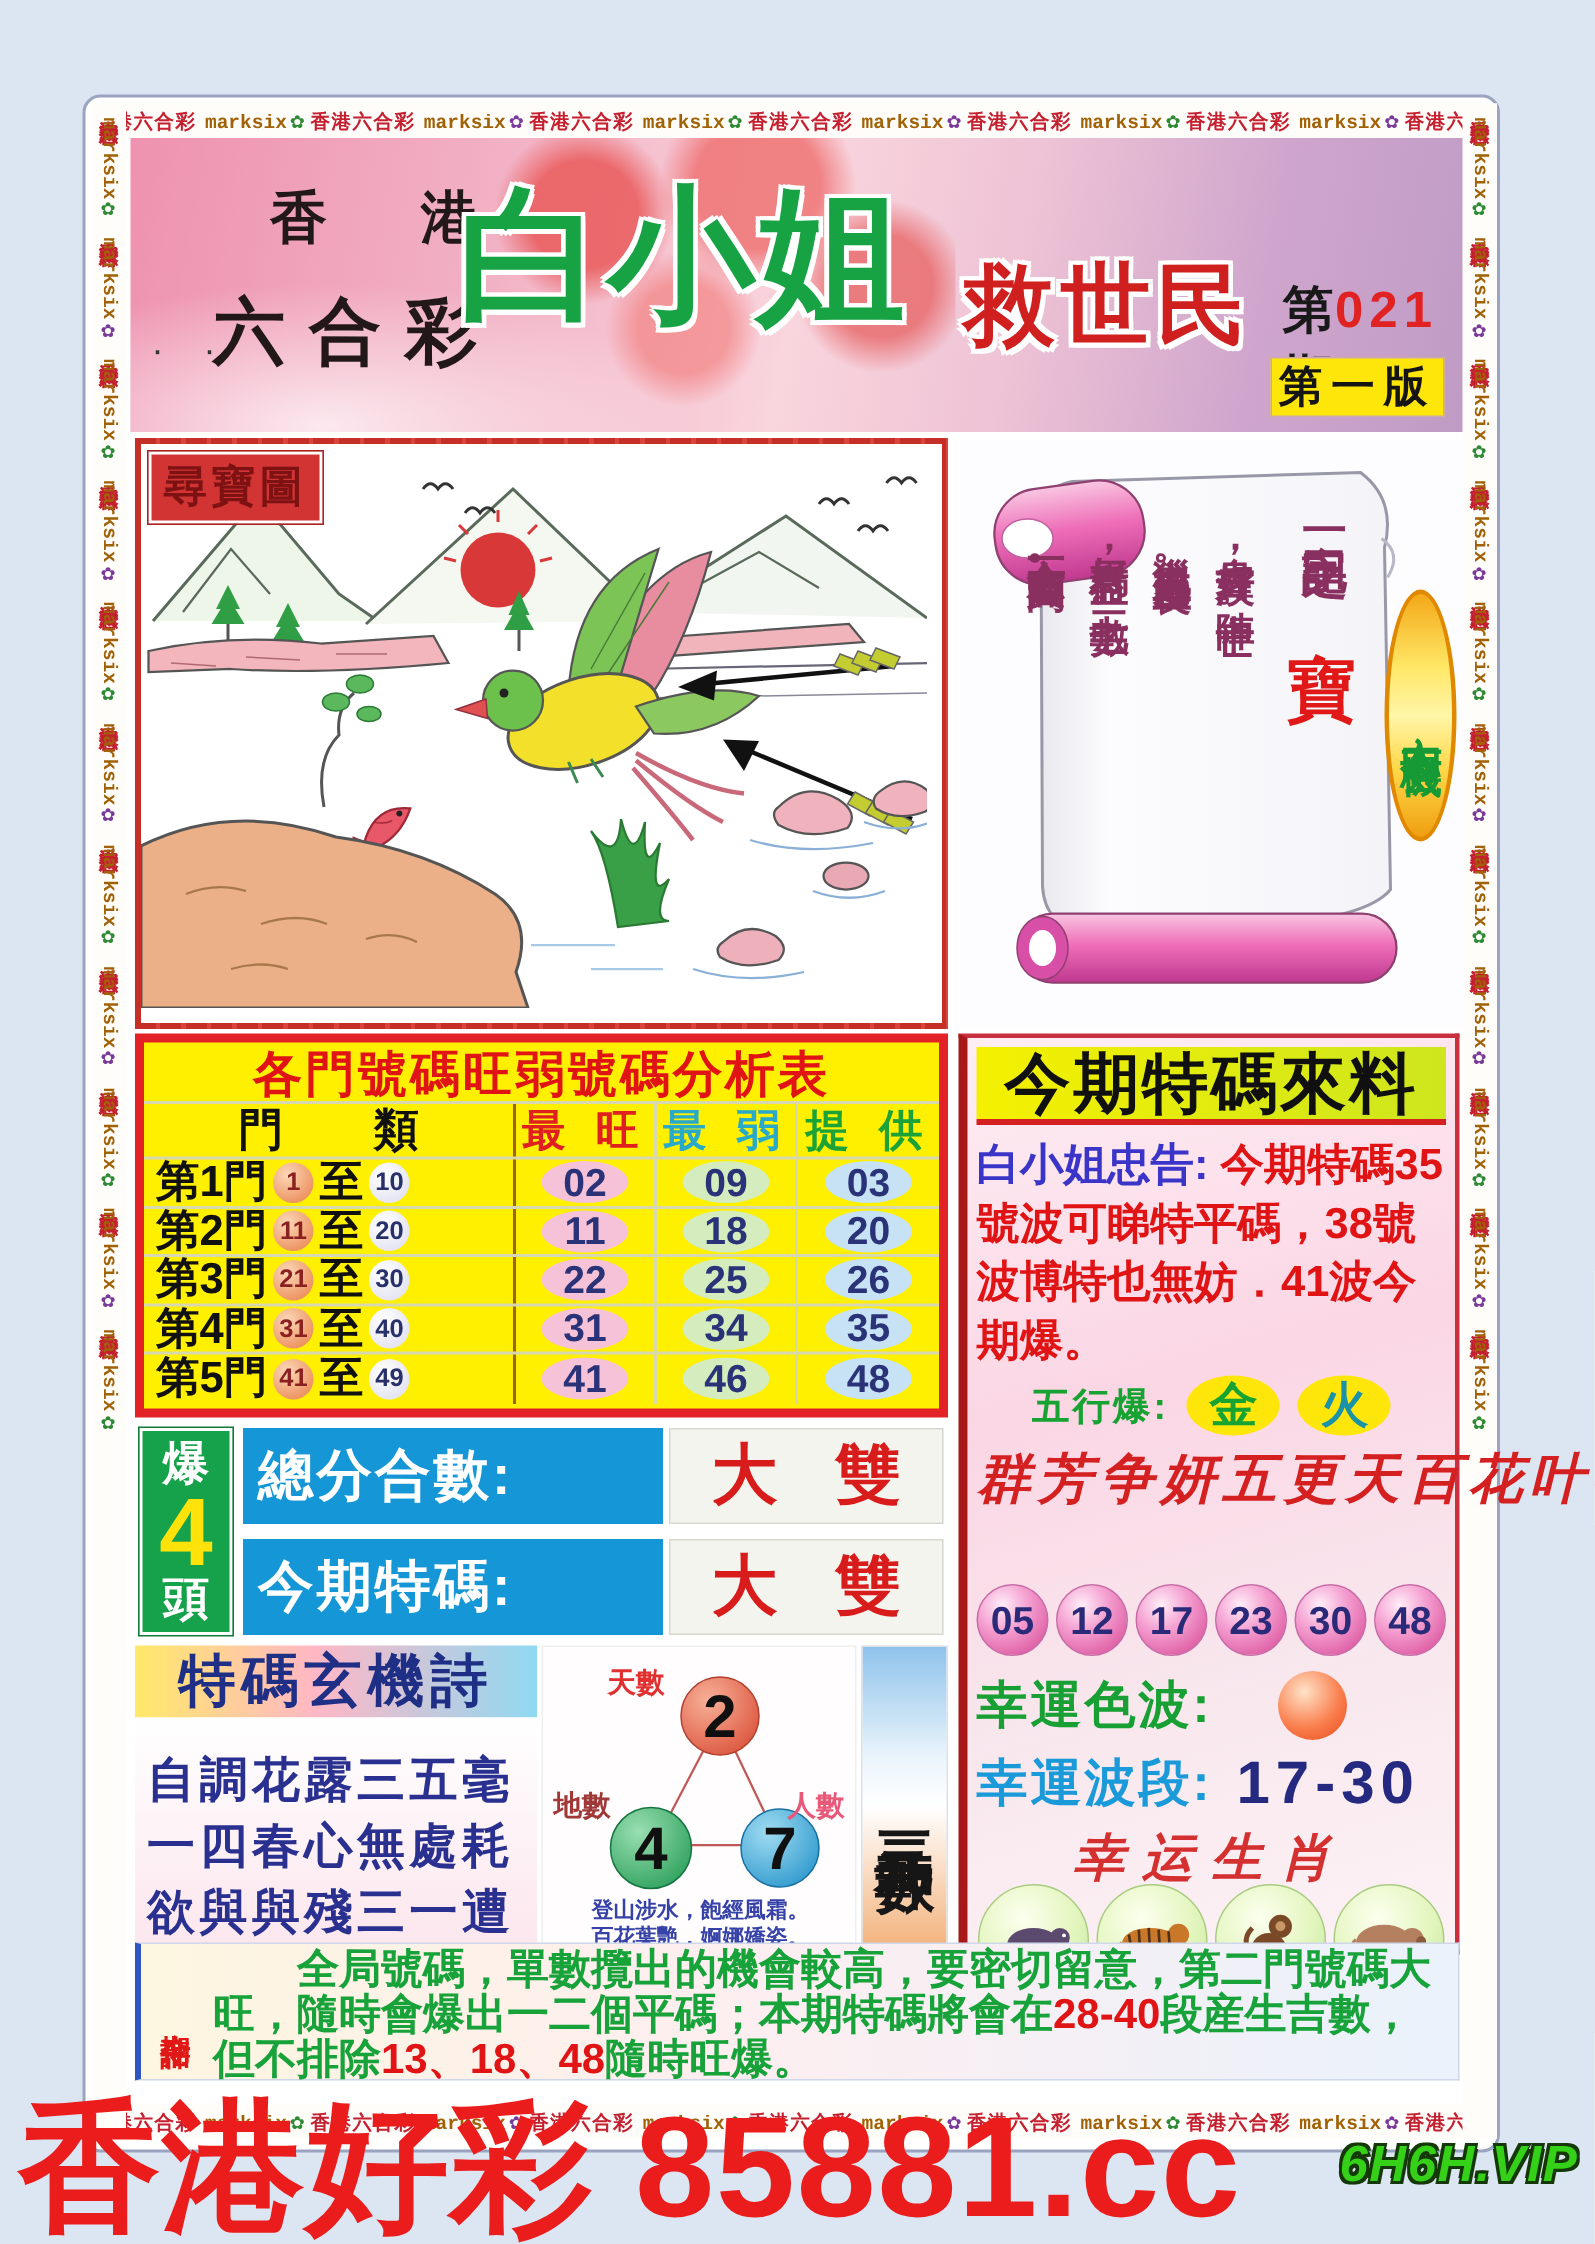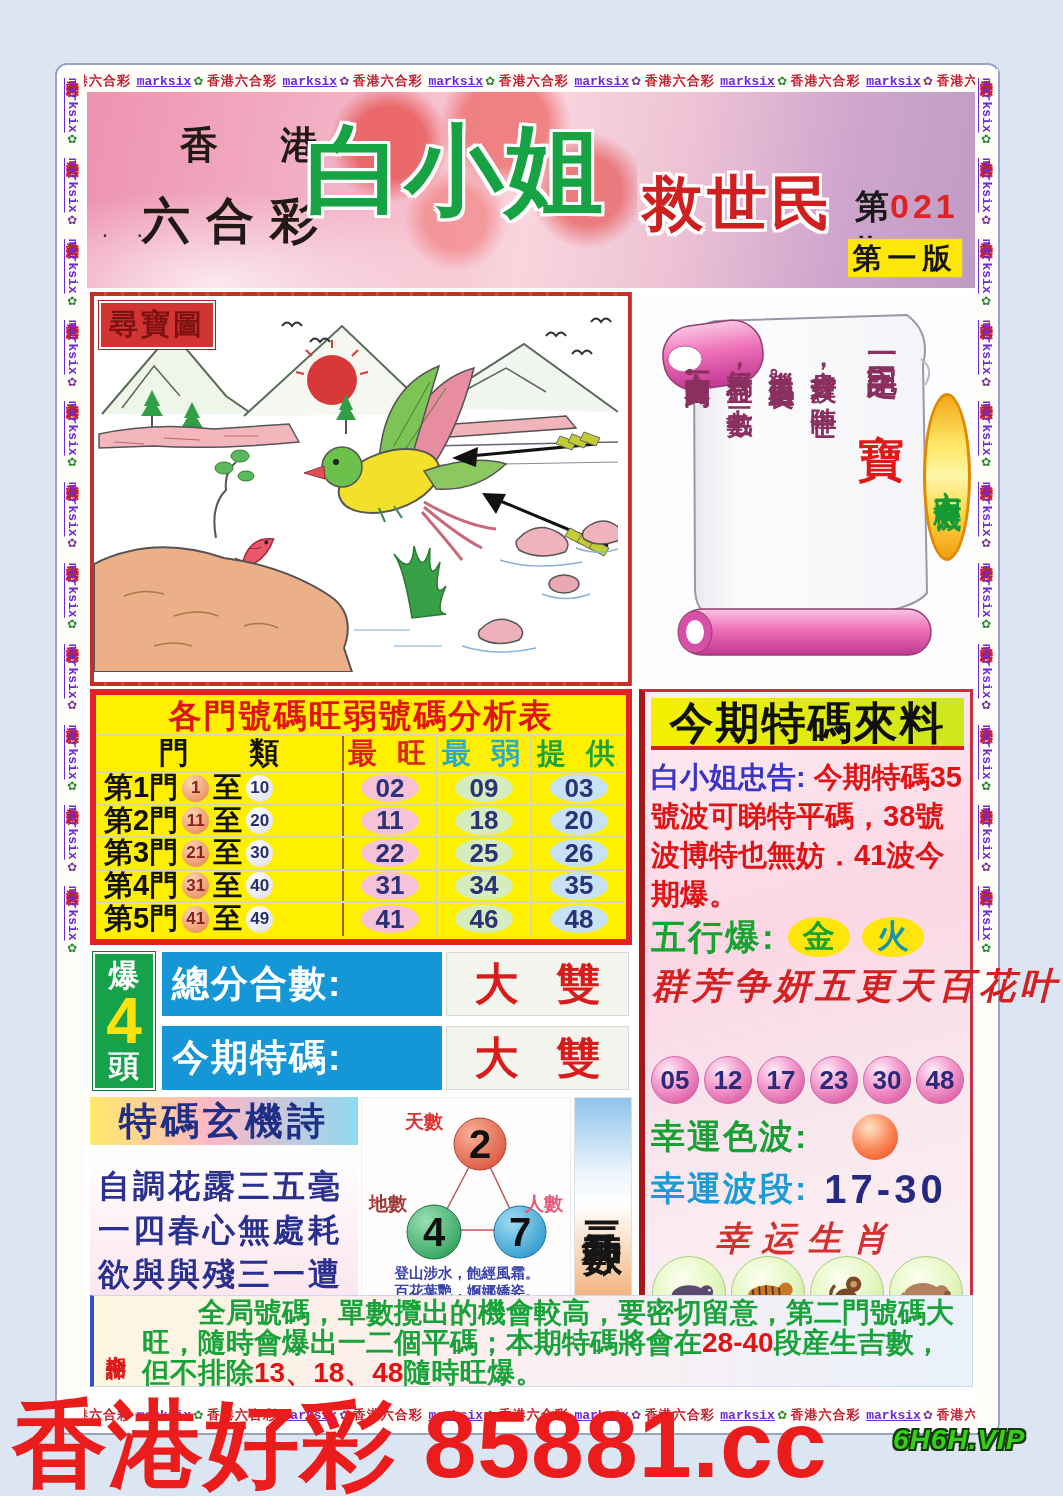--- a/index.html
+++ b/index.html
@@ -5,21 +5,21 @@
   html,body{margin:0;padding:0;background:#dce6f2;}
   *{box-sizing:border-box;font-family:"Liberation Sans","DejaVu Sans",sans-serif;}
   .stage{position:relative;width:1063px;height:1496px;background:#dce6f2;overflow:hidden;}
 
   
   .page{position:absolute;left:55px;top:63px;width:945px;height:1372px;background:#fff;
         border:2px solid #9aa4c0;border-radius:12px;}
   .strip{position:absolute;background:#fffdfa;overflow:hidden;font-size:13px;font-weight:bold;
          white-space:nowrap;color:#c42030;line-height:23px;}
   .strip .cn{color:#c42030;letter-spacing:1px;}
-  .strip .en{color:#6d28d9;font-family:"Liberation Mono","DejaVu Sans Mono",monospace;margin:0 2px;text-decoration:underline;}
+  .strip .en{color:#a16207;font-family:"Liberation Mono","DejaVu Sans Mono",monospace;margin:0 2px;}
   .strip .fl{font-size:12px;}
   .strip .u:nth-child(odd) .fl{color:#2f8a35;}
   .strip .u:nth-child(even) .fl{color:#7a3a9a;}
   .strip-top{left:4px;top:4px;width:937px;height:23px;}
   .strip-bottom{left:4px;top:1338px;width:937px;height:23px;}
   .strip-left,.strip-right{width:23px;height:1357px;top:4px;writing-mode:vertical-rl;line-height:23px;}
   .strip-left{left:4px;}
   .strip-right{left:918px;}
 
   
@@ -122,21 +122,21 @@
 
   
   .panel{position:absolute;left:582px;top:624px;width:334px;height:614px;
     border:3px solid #c83040;border-left:6px solid #a81818;
     background:linear-gradient(165deg,#fdeef4,#fbd6e4 38%,#f8e8ee 70%,#fdf2f6);padding:6px 6px;}
   .p-title{height:52px;line-height:50px;text-align:center;font-size:44px;font-weight:900;color:#101010;
     letter-spacing:2px;background:linear-gradient(90deg,#f5f000,#cde61e);border-bottom:4px solid #d42020;}
   .p-advice{margin-top:8px;font-size:29px;font-weight:900;line-height:39px;min-height:116px;}
   .seg-b{color:#3a35c8;} .seg-r{color:#e01414;} .seg-g{color:#17a23a;}
   .p-wuxing{margin-top:2px;display:flex;align-items:center;gap:12px;height:42px;}
-  .wx-label{font-size:35px;font-weight:900;color:#17a332;letter-spacing:2px;}
+  .wx-label{font-size:25px;font-weight:900;color:#17a332;letter-spacing:2px;margin-left:37px;}
   .wx-oval{width:62px;height:40px;border-radius:50%;background:#ffe60a;display:flex;align-items:center;
     justify-content:center;font-size:32px;font-weight:900;}
   .wx-0{color:#17a332;} .wx-1{color:#1a93a8;}
   .p-poem{margin-top:4px;height:88px;display:flex;flex-direction:row;justify-content:space-around;}
   .p-poem div{font-size:36px;font-weight:bold;font-style:italic;color:#d42020;letter-spacing:5px;
     font-family:"DejaVu Serif","Liberation Serif",serif;text-align:center;white-space:nowrap;}
   .p-balls{margin-top:6px;display:flex;justify-content:space-between;gap:3px;}
   .ball{width:48px;height:48px;border-radius:50%;border:1px solid #c86ca8;
     background:radial-gradient(circle at 35% 28%,#ffeef8,#f49ed0 40%,#e064a8 78%,#c8408c);
     color:#2a2a78;font-size:26px;font-weight:900;display:flex;align-items:center;justify-content:center;}
@@ -158,21 +158,21 @@
   .evaluation{position:absolute;left:33px;top:1230px;width:883px;height:92px;
     background:linear-gradient(90deg,#fdf6e0,#fdeef0 45%,#eaf2fb);border:1px solid #cfd8ea;border-left:4px solid #2f55c0;}
   .eval-label{position:absolute;left:5px;top:3px;height:86px;width:36px;display:flex;align-items:center;justify-content:center;}
   .eval-label div{writing-mode:vertical-rl;text-orientation:upright;color:#e01818;font-size:20px;font-weight:900;letter-spacing:1px;}
   .eval-text{position:absolute;left:48px;top:2px;width:826px;font-size:28px;font-weight:900;line-height:30px;
     text-indent:56px;letter-spacing:0px;}
 
   
   .watermark{position:absolute;left:12px;top:1382px;font-size:95px;font-weight:900;color:#ea1c1c;
     letter-spacing:1px;white-space:nowrap;z-index:50;}
-  .corner-mark{position:absolute;left:893px;top:1424px;font-size:28px;font-weight:900;font-style:italic;
+  .corner-mark{position:absolute;left:893px;top:1424px;font-size:34px;font-weight:900;font-style:italic;
     color:#35d018;letter-spacing:1px;z-index:51;
     text-shadow:2px 2px 0 #143808,-2px -2px 0 #143808,2px -2px 0 #143808,-2px 2px 0 #143808,0 2px 0 #143808,0 -2px 0 #143808;}
 </style>
 </head>
 <body>
 
 <div class="stage">
   <div class="page">
 
     <div class="strip strip-top"><span class="u"><span class="cn">香港六合彩</span> <span class="en">marksix</span><span class="fl">✿</span> </span><span class="u"><span class="cn">香港六合彩</span> <span class="en">marksix</span><span class="fl">✿</span> </span><span class="u"><span class="cn">香港六合彩</span> <span class="en">marksix</span><span class="fl">✿</span> </span><span class="u"><span class="cn">香港六合彩</span> <span class="en">marksix</span><span class="fl">✿</span> </span><span class="u"><span class="cn">香港六合彩</span> <span class="en">marksix</span><span class="fl">✿</span> </span><span class="u"><span class="cn">香港六合彩</span> <span class="en">marksix</span><span class="fl">✿</span> </span><span class="u"><span class="cn">香港六合彩</span>  </span></div>

